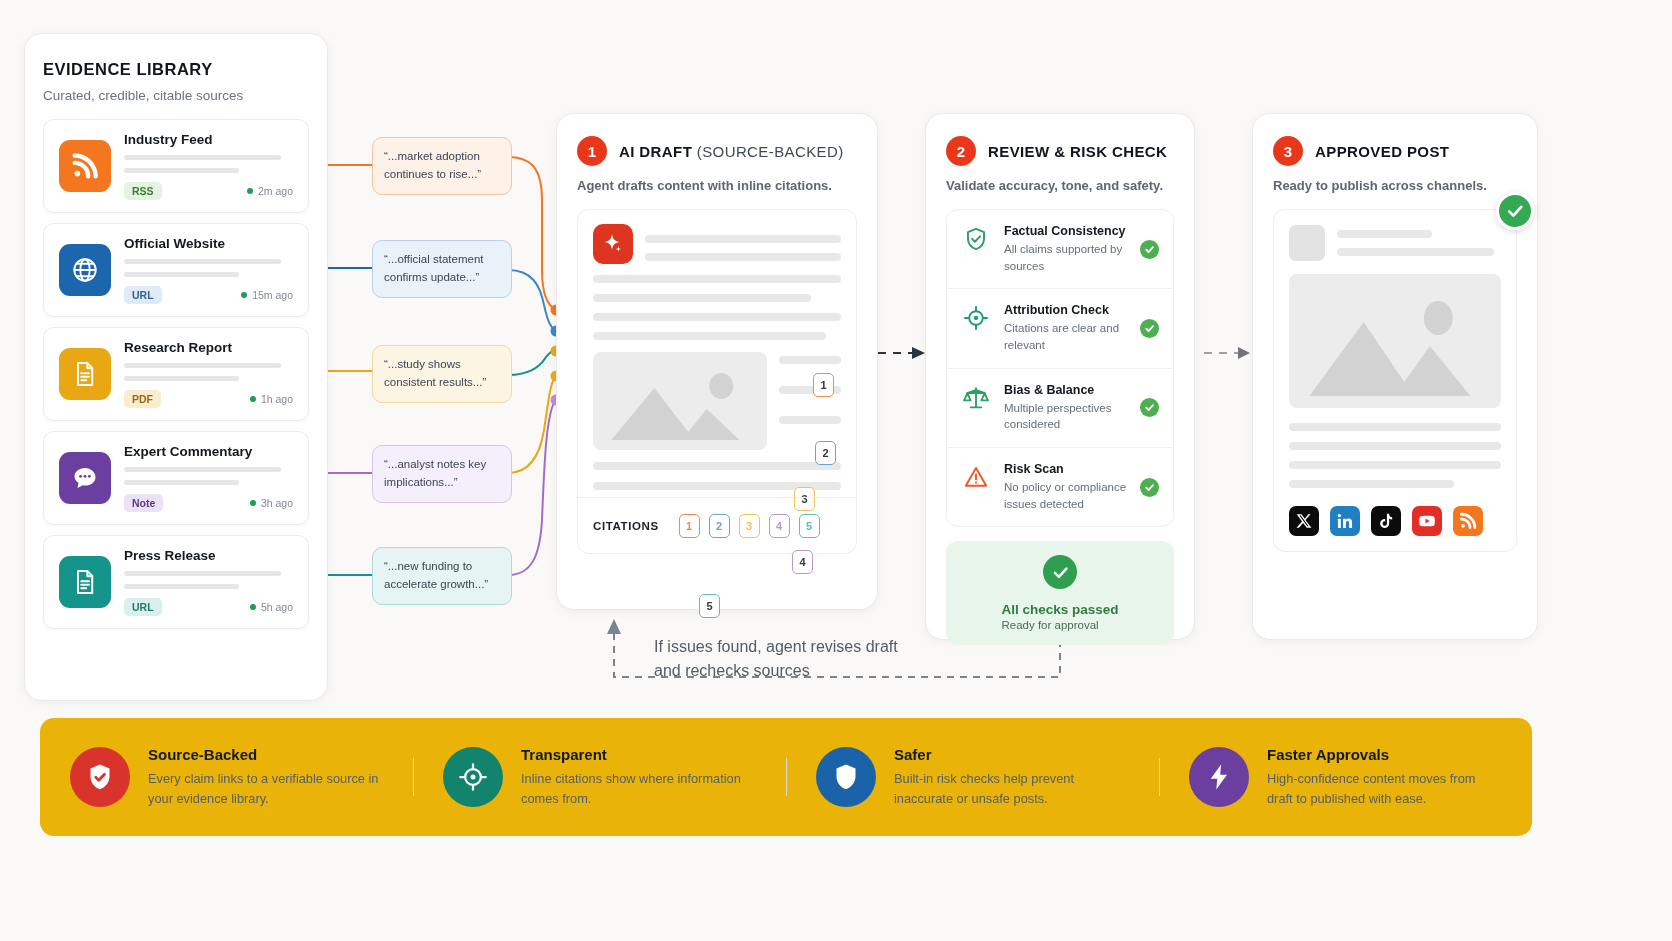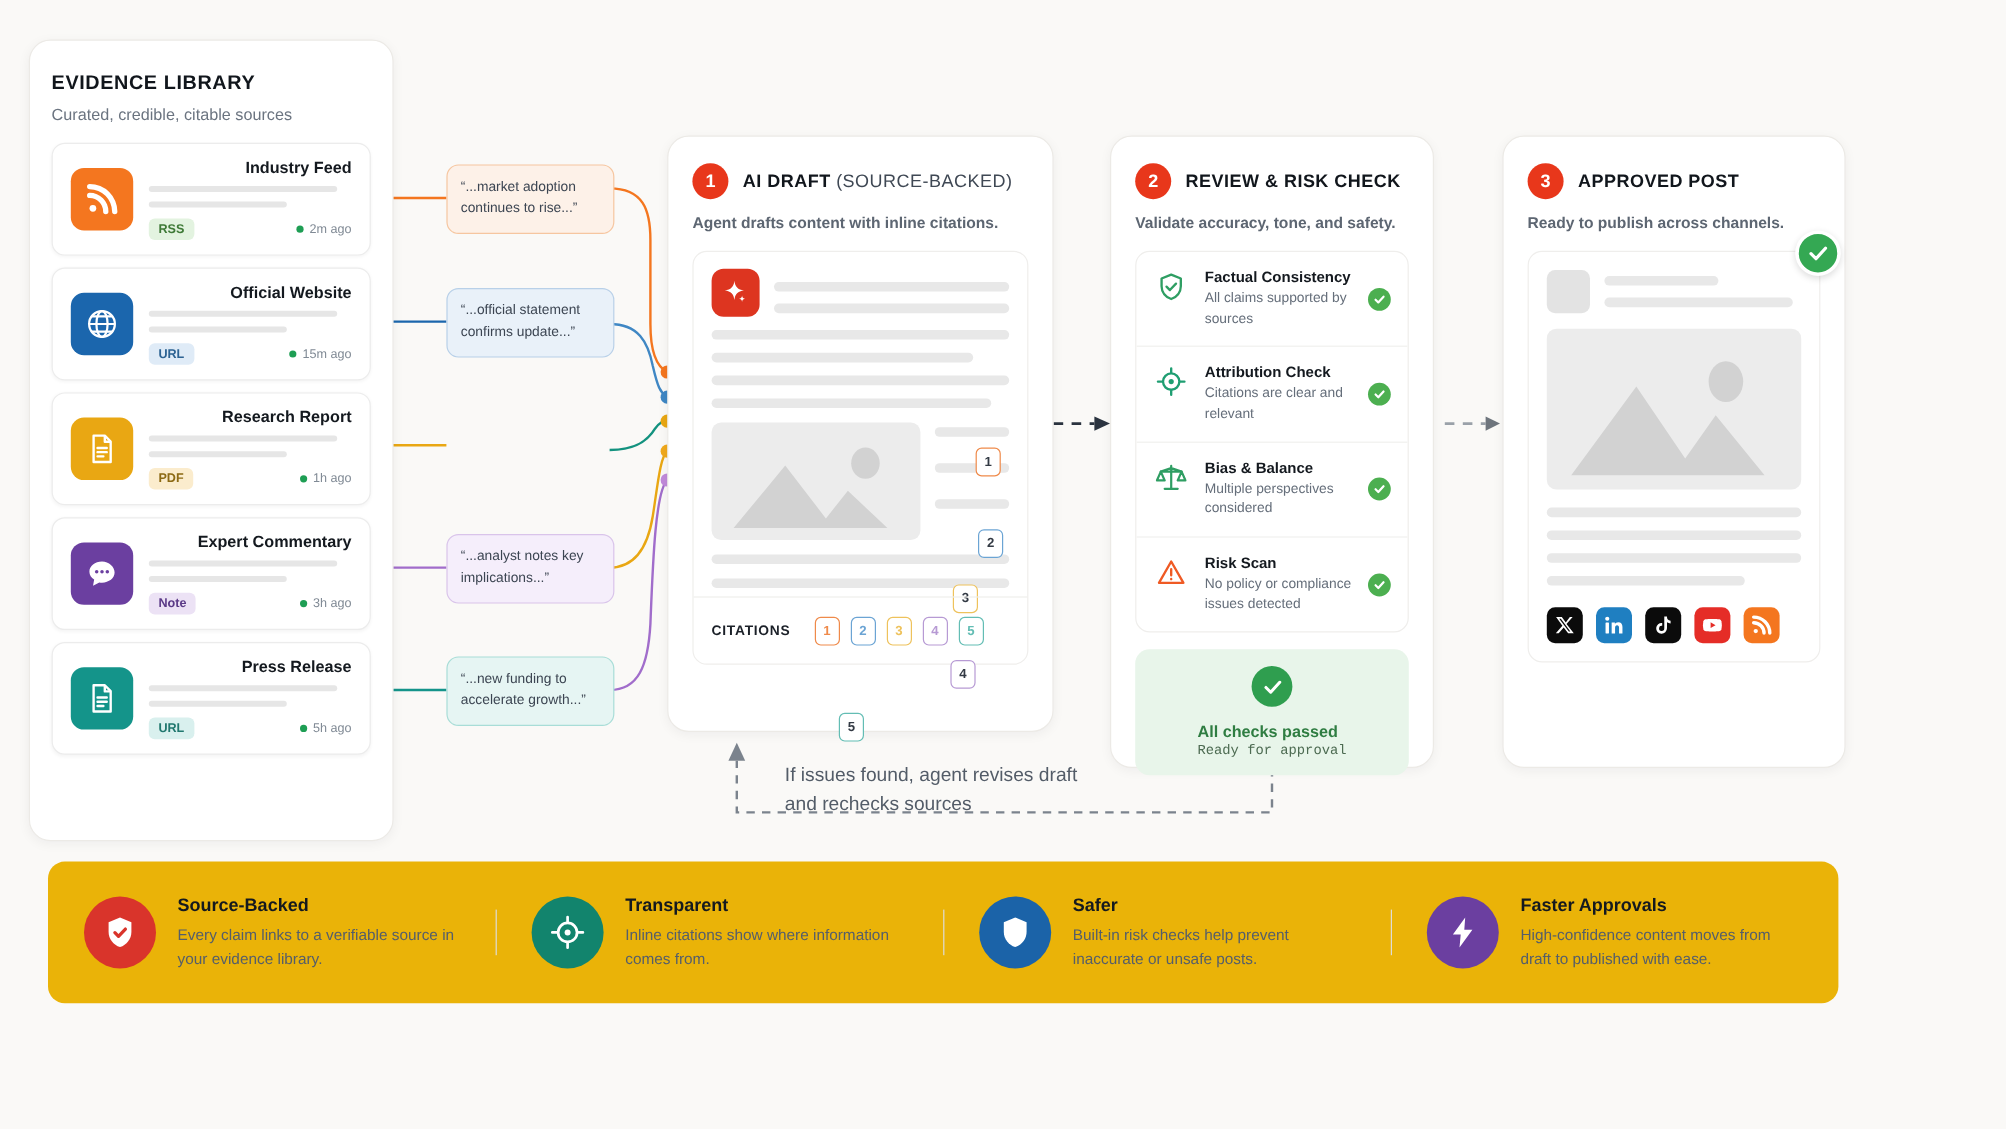--- a/index.html
+++ b/index.html
@@ -23,21 +23,21 @@
     padding: 26px 18px 18px 18px;
   }
   .ev-title { font-size: 16.5px; font-weight: 700; letter-spacing: .5px; color: #11161c; }
   .ev-sub { font-size: 13.5px; color: #6b7480; margin-top: 9px; margin-bottom: 16px; }
 
   .src-card {
     position: relative;
     height: 94px; margin-bottom: 10px;
     background: #fff; border: 1px solid #ececec; border-radius: 11px;
     box-shadow: 0 1px 3px rgba(20,20,30,.045);
-    display: flex; align-items: center; padding: 0 15px; text-align: right;
+    display: flex; align-items: center; padding: 0 15px;
   }
   .src-ico {
     width: 52px; height: 52px; border-radius: 11px;
     display: flex; align-items: center; justify-content: center;
     flex: 0 0 52px; color: #fff;
   }
   .src-body { flex: 1; margin-left: 13px; min-width: 0; }
   .src-name { font-size: 13.5px; font-weight: 700; color: #14191f; }
   .bar { height: 5px; border-radius: 3px; background: #e6e6e6; margin-top: 8px; }
   .bar.w1 { width: 93%; }
@@ -121,21 +121,21 @@
     width: 19px; height: 19px; border-radius: 50%; background: #4caf50;
     display: flex; align-items: center; justify-content: center; align-self: center;
   }
   .passed {
     margin-top: 14px; background: #e8f5ea; border-radius: 12px;
     display: flex; align-items: center; gap: 13px; padding: 14px 16px; flex-direction: column;
   }
   .passed-ico { width: 34px; height: 34px; border-radius: 50%; background: #2f9e4f;
     display: flex; align-items: center; justify-content: center; flex: 0 0 34px; }
   .passed-t { font-size: 13.5px; font-weight: 700; color: #2f7d42; }
-  .passed-s { font-size: 11.5px; color: #4d6b52; margin-top: 2px; font-family: Liberation Mono, monospace; }
+  .passed-s { font-size: 11.5px; color: #4d6b52; margin-top: 2px; }
 
   
   .post-mock {
     margin-top: 16px; border: 1px solid #efeeec; border-radius: 12px;
     padding: 15px; position: relative;
   }
   .post-top { display: flex; gap: 12px; align-items: flex-start; }
   .avatar-sq { width: 36px; height: 36px; border-radius: 7px; background: #e3e3e3; flex: 0 0 36px; }
   .social-row { display: flex; gap: 11px; margin-top: 18px; }
   .soc { width: 30px; height: 30px; border-radius: 7px; display: flex;
@@ -312,20 +312,21 @@
                 <span>5h ago</span>
               </span>
       </div>
     </div>
         </div>
       </div>
   </div>
 
   <div class="quote" id="q0" style="left: 372px; top: 137px; background: rgb(253, 241, 232); border-color: rgb(246, 198, 160);">“...market adoption continues to rise...”</div>
   <div class="quote" id="q1" style="left: 372px; top: 240px; background: rgb(233, 241, 249); border-color: rgb(184, 208, 232);">“...official statement confirms update...”</div>
+  <div class="quote" id="q2" style="left: 372px; top: 345px; background: rgb(253, 245, 228); border-color: rgb(243, 216, 154);">“...study shows consistent results...”</div>
   <div class="quote" id="q3" style="left: 372px; top: 445px; background: rgb(245, 238, 251); border-color: rgb(217, 196, 234);">“...analyst notes key implications...”</div>
   <div class="quote" id="q4" style="left: 372px; top: 547px; background: rgb(230, 245, 243); border-color: rgb(168, 221, 215);">“...new funding to accelerate growth...”</div>
 
   <div class="stage-card" style="left:556px;top:113px;width:322px;height:497px">
     <div class="stg-head">
       <div class="stg-num">1</div>
       <div class="stg-title">
         <span>AI DRAFT</span>
         <span class="light">(SOURCE-BACKED)</span>
       </div>

